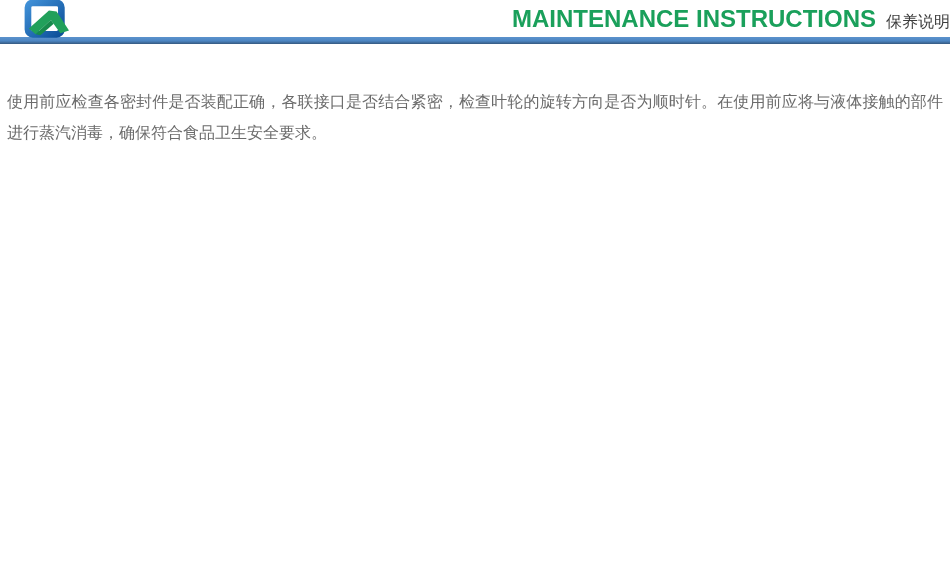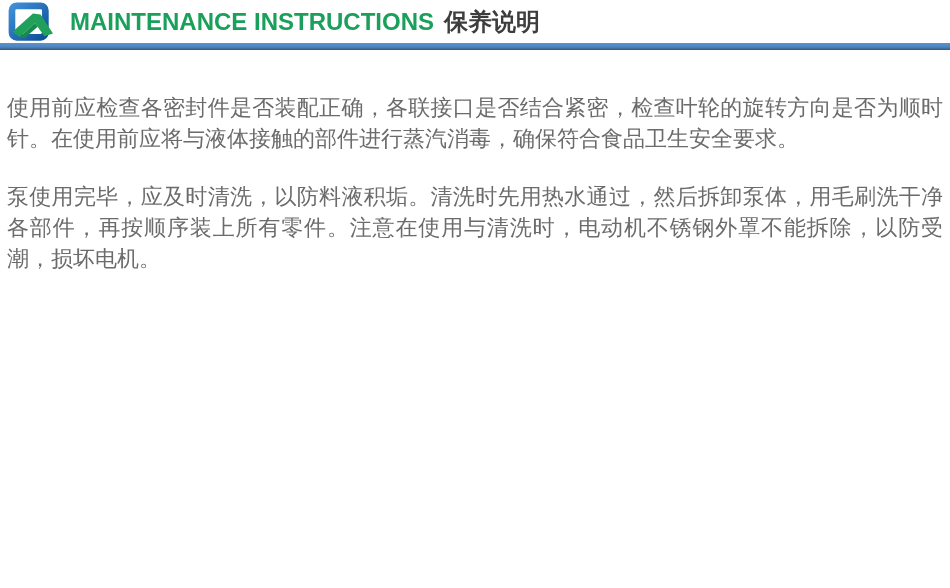--- a/index.html
+++ b/index.html
@@ -10,26 +10,27 @@
   body {
     width: 950px;
     height: 588px;
     overflow: hidden;
     font-family: "Liberation Sans", "DejaVu Sans", sans-serif;
     position: relative;
   }
 
   
   .header {
-    height: 43px;
+    height: 37px;
     display: flex;
     align-items: center;
-    padding-left: 8px;
+    padding-left: 24px;
     box-sizing: border-box;
     background: #ffffff;
+    justify-content: space-between;
   }
   .logo {
     width: 48px;
     height: 42px;
     flex: 0 0 auto;
     margin-top: 2px;
   }
   .title-wrap {
     display: flex;
     align-items: baseline;
@@ -37,40 +38,40 @@
     white-space: nowrap;
   }
   .title-en {
     color: #1aa05b;
     font-size: 24px;
     font-weight: 700;
     letter-spacing: 0px;
   }
   .title-zh {
     color: #3d3d3d;
-    font-size: 24px;
-    font-weight: 700;
+    font-size: 16px;
+    font-weight: 400;
     margin-left: 10px;
   }
 
   
   .divider-bar {
     width: 950px;
     height: 7px;
     background: linear-gradient(180deg, #5b92cc 0%, #4d86c3 55%, #35597f 100%);
   }
 
   
   .content {
     padding: 42px 7px 0 7px;
     box-sizing: border-box;
   }
   .content p {
     margin: 0 0 27px 0;
-    font-size: 22px;
+    font-size: 16px;
     line-height: 31px;
     color: #6b6b6b;
     text-align: justify;
     text-justify: inter-ideograph;
     word-break: break-all;
   }
 </style>
 </head>
 <body>
 
@@ -89,14 +90,13 @@
   <div class="title-wrap">
     <span class="title-en">MAINTENANCE INSTRUCTIONS</span>
     <span class="title-zh">保养说明</span>
   </div>
 </div>
 
 <div class="divider-bar"></div>
 
 <div class="content">
   <p>使用前应检查各密封件是否装配正确，各联接口是否结合紧密，检查叶轮的旋转方向是否为顺时针。在使用前应将与液体接触的部件进行蒸汽消毒，确保符合食品卫生安全要求。</p>
-  <p>泵使用完毕，应及时清洗，以防料液积垢。清洗时先用热水通过，然后拆卸泵体，用毛刷洗干净各部件，再按顺序装上所有零件。注意在使用与清洗时，电动机不锈钢外罩不能拆除，以防受潮，损坏电机。</p>
 </div>
 
 </body></html>

